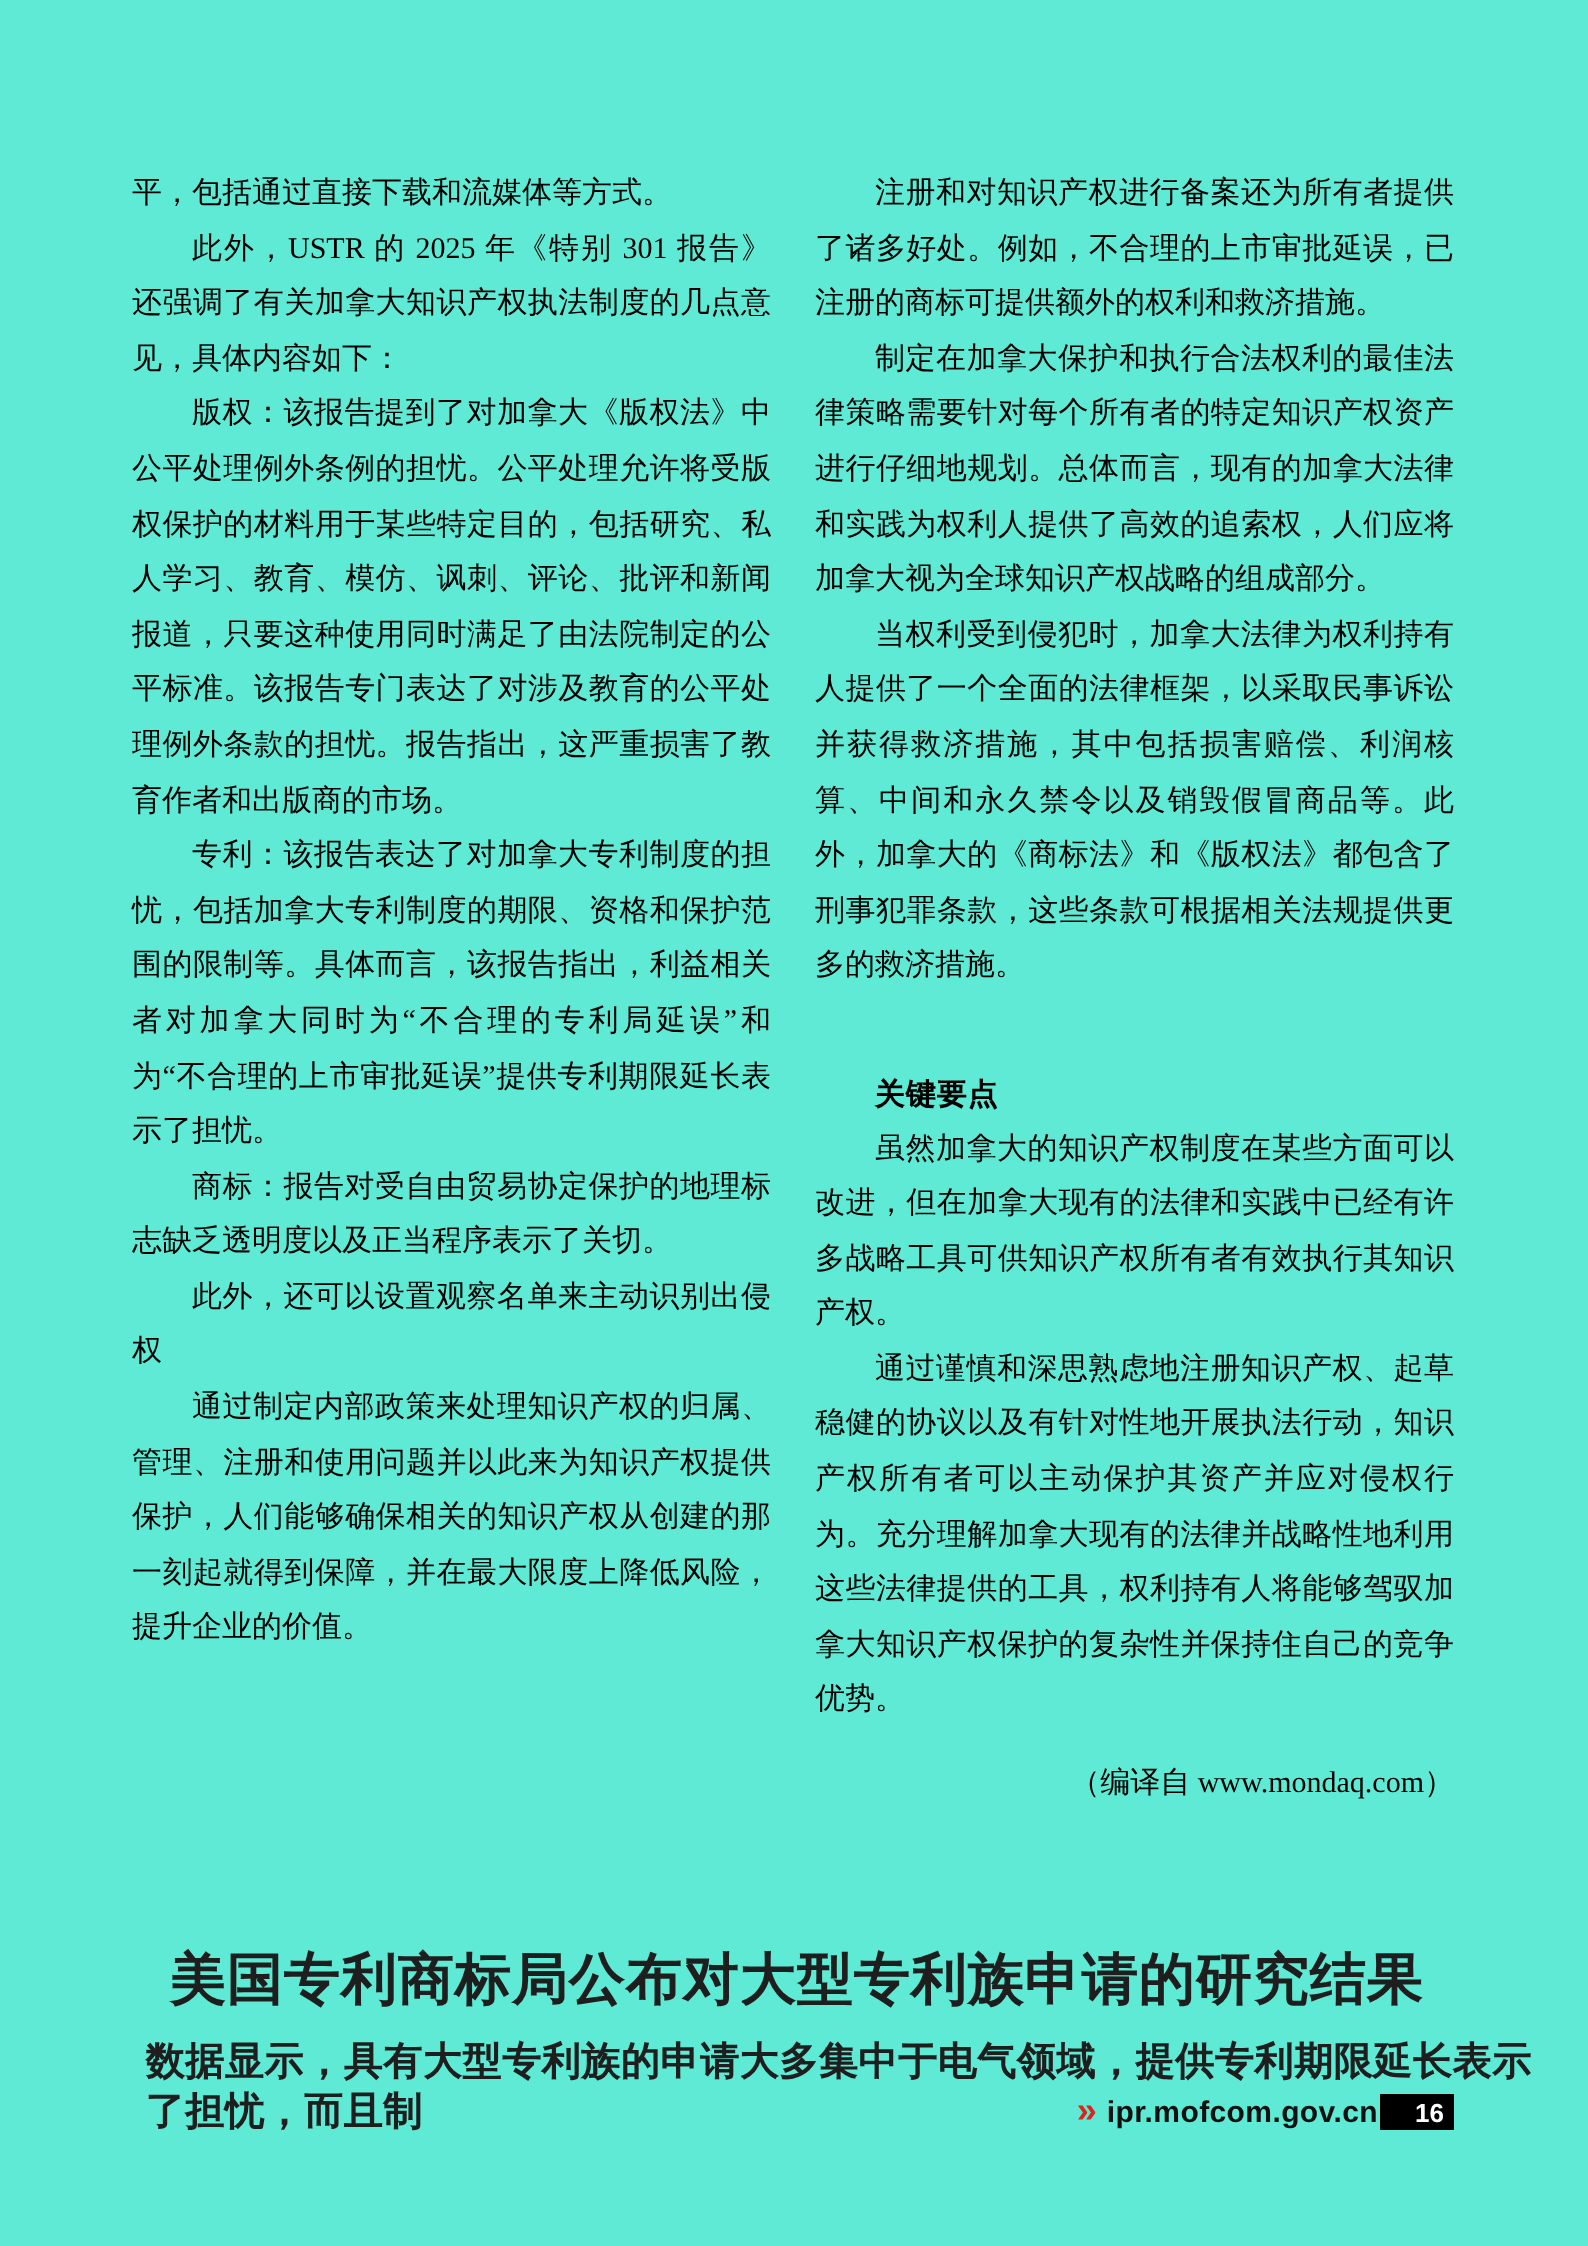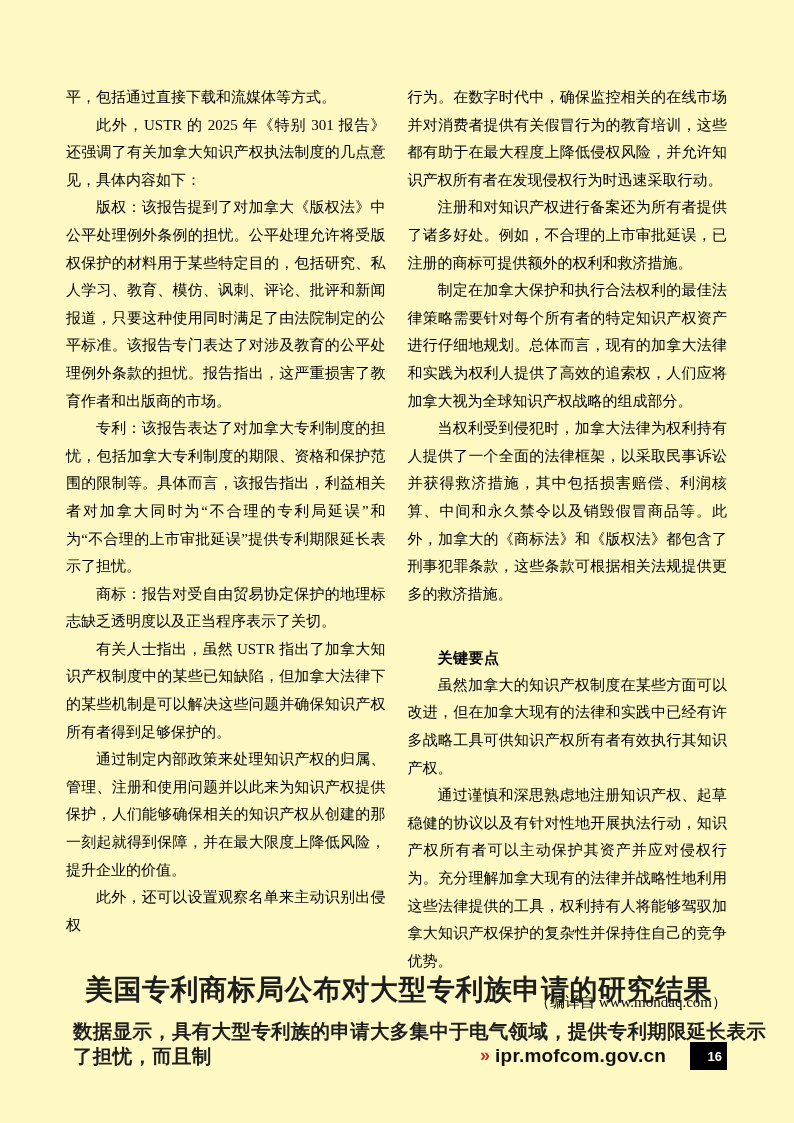--- a/index.html
+++ b/index.html
@@ -3,21 +3,21 @@
 <meta charset="utf-8">
 <style>
   html, body { margin: 0; padding: 0; }
   body {
     width: 794px; height: 1123px;
     background: #ffffff;
     position: relative;
     font-family: "Liberation Serif", "DejaVu Serif", serif;
     overflow: hidden;
   }
-  .page { position: absolute; inset: 0; background: #fef9c3; }
+  .page { position: absolute; inset: 0; background: #5eead4; }
 
   
   .article {
     position: absolute; left: 66px; top: 84px; width: 661px;
     display: flex; gap: 22px;
   }
   .col { width: 319.5px; }
   .para {
     margin: 0;
     font-size: 15px;
@@ -60,50 +60,48 @@
   .footer {
     position: absolute; right: 67px; top: 1046px; height: 20px;
     display: flex; align-items: center;
     font-family: "Liberation Sans", "DejaVu Sans", sans-serif;
   }
   .chev {
     font-size: 18px; font-weight: 700; line-height: 1;
     margin-right: 5px; margin-top: -2px;
   }
   .site {
-    font-size: 19px; color: #111111; font-weight: 700;
+    font-size: 15px; color: #111111; font-weight: 700;
     letter-spacing: 0.2px;
   }
   .pagenum {
-    margin-left: 24px;
+    margin-left: 1px;
     background: #000000; color: #ffffff;
     font-size: 13px; font-weight: 700;
-    width: 37px; height: 28px;
+    width: 37px; height: 18px;
     display: flex; align-items: center; justify-content: flex-end;
     padding-right: 5px; box-sizing: border-box;
   }
 </style>
 </head>
 <body>
 
 <div class="page">
 
   <div class="article">
     <div class="col">
         <p class="para">平，包括通过直接下载和流媒体等方式。</p>
         <p class="para indent">此外，USTR 的 2025 年《特别 301 报告》还强调了有关加拿大知识产权执法制度的几点意见，具体内容如下：</p>
         <p class="para indent">版权：该报告提到了对加拿大《版权法》中公平处理例外条例的担忧。公平处理允许将受版权保护的材料用于某些特定目的，包括研究、私人学习、教育、模仿、讽刺、评论、批评和新闻报道，只要这种使用同时满足了由法院制定的公平标准。该报告专门表达了对涉及教育的公平处理例外条款的担忧。报告指出，这严重损害了教育作者和出版商的市场。</p>
         <p class="para indent">专利：该报告表达了对加拿大专利制度的担忧，包括加拿大专利制度的期限、资格和保护范围的限制等。具体而言，该报告指出，利益相关者对加拿大同时为“不合理的专利局延误”和为“不合理的上市审批延误”提供专利期限延长表示了担忧。</p>
         <p class="para indent">商标：报告对受自由贸易协定保护的地理标志缺乏透明度以及正当程序表示了关切。</p>
-        <p class="para indent">有关人士指出，虽然 USTR 指出了加拿大知识产权制度中的某些已知缺陷，但加拿大法律下的某些机制是可以解决这些问题并确保知识产权所有者得到足够保护的。</p>
+        <p class="para indent">此外，还可以设置观察名单来主动识别出侵权</p>
         <p class="para indent">通过制定内部政策来处理知识产权的归属、管理、注册和使用问题并以此来为知识产权提供保护，人们能够确保相关的知识产权从创建的那一刻起就得到保障，并在最大限度上降低风险，提升企业的价值。</p>
-        <p class="para indent">此外，还可以设置观察名单来主动识别出侵权</p>
       </div>
     <div class="col">
-        <p class="para">行为。在数字时代中，确保监控相关的在线市场并对消费者提供有关假冒行为的教育培训，这些都有助于在最大程度上降低侵权风险，并允许知识产权所有者在发现侵权行为时迅速采取行动。</p>
         <p class="para indent">注册和对知识产权进行备案还为所有者提供了诸多好处。例如，不合理的上市审批延误，已注册的商标可提供额外的权利和救济措施。</p>
         <p class="para indent">制定在加拿大保护和执行合法权利的最佳法律策略需要针对每个所有者的特定知识产权资产进行仔细地规划。总体而言，现有的加拿大法律和实践为权利人提供了高效的追索权，人们应将加拿大视为全球知识产权战略的组成部分。</p>
         <p class="para indent">当权利受到侵犯时，加拿大法律为权利持有人提供了一个全面的法律框架，以采取民事诉讼并获得救济措施，其中包括损害赔偿、利润核算、中间和永久禁令以及销毁假冒商品等。此外，加拿大的《商标法》和《版权法》都包含了刑事犯罪条款，这些条款可根据相关法规提供更多的救济措施。</p>
         <p class="para indent bold">关键要点</p>
         <p class="para indent">虽然加拿大的知识产权制度在某些方面可以改进，但在加拿大现有的法律和实践中已经有许多战略工具可供知识产权所有者有效执行其知识产权。</p>
         <p class="para indent">通过谨慎和深思熟虑地注册知识产权、起草稳健的协议以及有针对性地开展执法行动，知识产权所有者可以主动保护其资产并应对侵权行为。充分理解加拿大现有的法律并战略性地利用这些法律提供的工具，权利持有人将能够驾驭加拿大知识产权保护的复杂性并保持住自己的竞争优势。</p>
         <p class="para align-right gap">（编译自 www.mondaq.com）</p>
       </div>
   </div>
 

